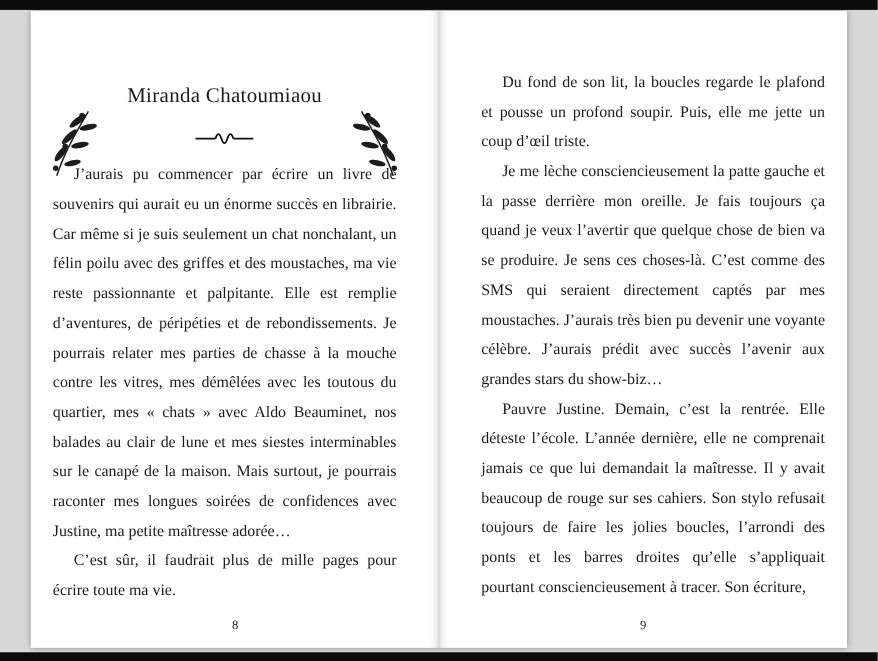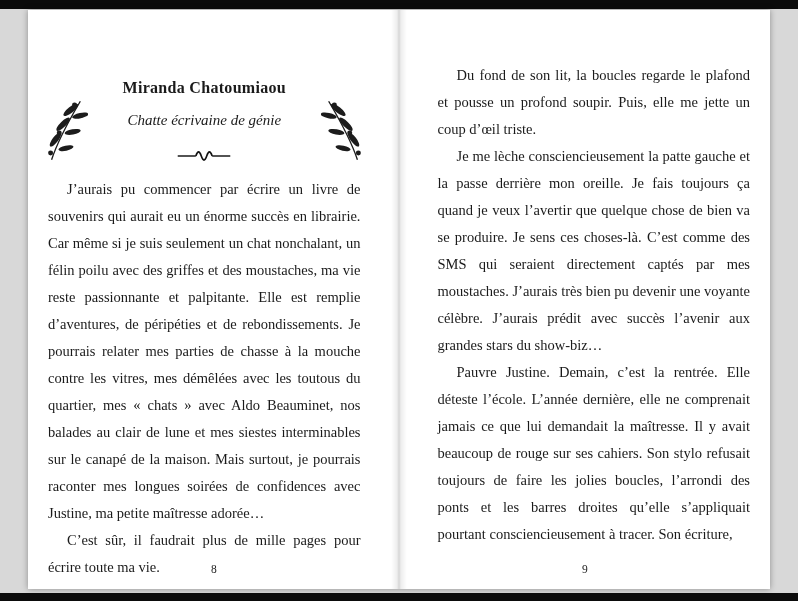--- a/index.html
+++ b/index.html
@@ -35,21 +35,21 @@
       rgba(0,0,0,0.07) 62%, rgba(0,0,0,0) 100%);
     pointer-events: none;
   }
 
   .page { flex: 1; position: relative; }
   .page.left  { padding: 66px 39px 44px 20px; }
   .page.right { padding: 52px 20px 44px 38px; }
 
   .chapter-header { position: relative; text-align: center; }
   .header-title {
-    font-size: 16px; font-weight: bold; letter-spacing: 0.3px;
+    font-size: 19px; font-weight: normal; letter-spacing: 0.3px;
     line-height: 24px;
     text-align: center;
   }
   .header-subtitle {
     font-style: italic; font-size: 15px; margin-top: 10px;
     line-height: 20px;
   }
   .header-membership {
     font-weight: bold; font-size: 13.5px; margin-top: 13px;
     letter-spacing: 0.2px; line-height: 18px;
@@ -96,21 +96,20 @@
             <ellipse cx="14" cy="45" rx="9" ry="3" transform="rotate(-52 14 45)" fill="#1c1c1c"></ellipse>
             <ellipse cx="25" cy="54" rx="8" ry="2.7" transform="rotate(-12 25 54)" fill="#1c1c1c"></ellipse>
             <circle cx="34" cy="9" r="2.6" fill="#1c1c1c"></circle>
             <circle cx="18" cy="38" r="2.6" fill="#1c1c1c"></circle>
             <circle cx="9" cy="59" r="2.6" fill="#1c1c1c"></circle>
           </svg>
         </span>
 
         <div class="header-text">
           <div class="header-title">Miranda Chatoumiaou</div>
-          <div class="header-subtitle">Chatte écrivaine de génie</div>
         </div>
 
         <span class="branch right-branch">
           <svg viewBox="0 0 48 70" xmlns="http://www.w3.org/2000/svg">
             <path d="M40 5 C 30 22, 18 42, 10 66" stroke="#1c1c1c" stroke-width="1.4" fill="none"></path>
             <ellipse cx="30" cy="14" rx="9.5" ry="3" transform="rotate(-38 30 14)" fill="#1c1c1c"></ellipse>
             <ellipse cx="40" cy="20" rx="8.5" ry="2.8" transform="rotate(-12 40 20)" fill="#1c1c1c"></ellipse>
             <ellipse cx="22" cy="29" rx="9.5" ry="3" transform="rotate(-44 22 29)" fill="#1c1c1c"></ellipse>
             <ellipse cx="32" cy="37" rx="8.5" ry="2.8" transform="rotate(-10 32 37)" fill="#1c1c1c"></ellipse>
             <ellipse cx="14" cy="45" rx="9" ry="3" transform="rotate(-52 14 45)" fill="#1c1c1c"></ellipse>

